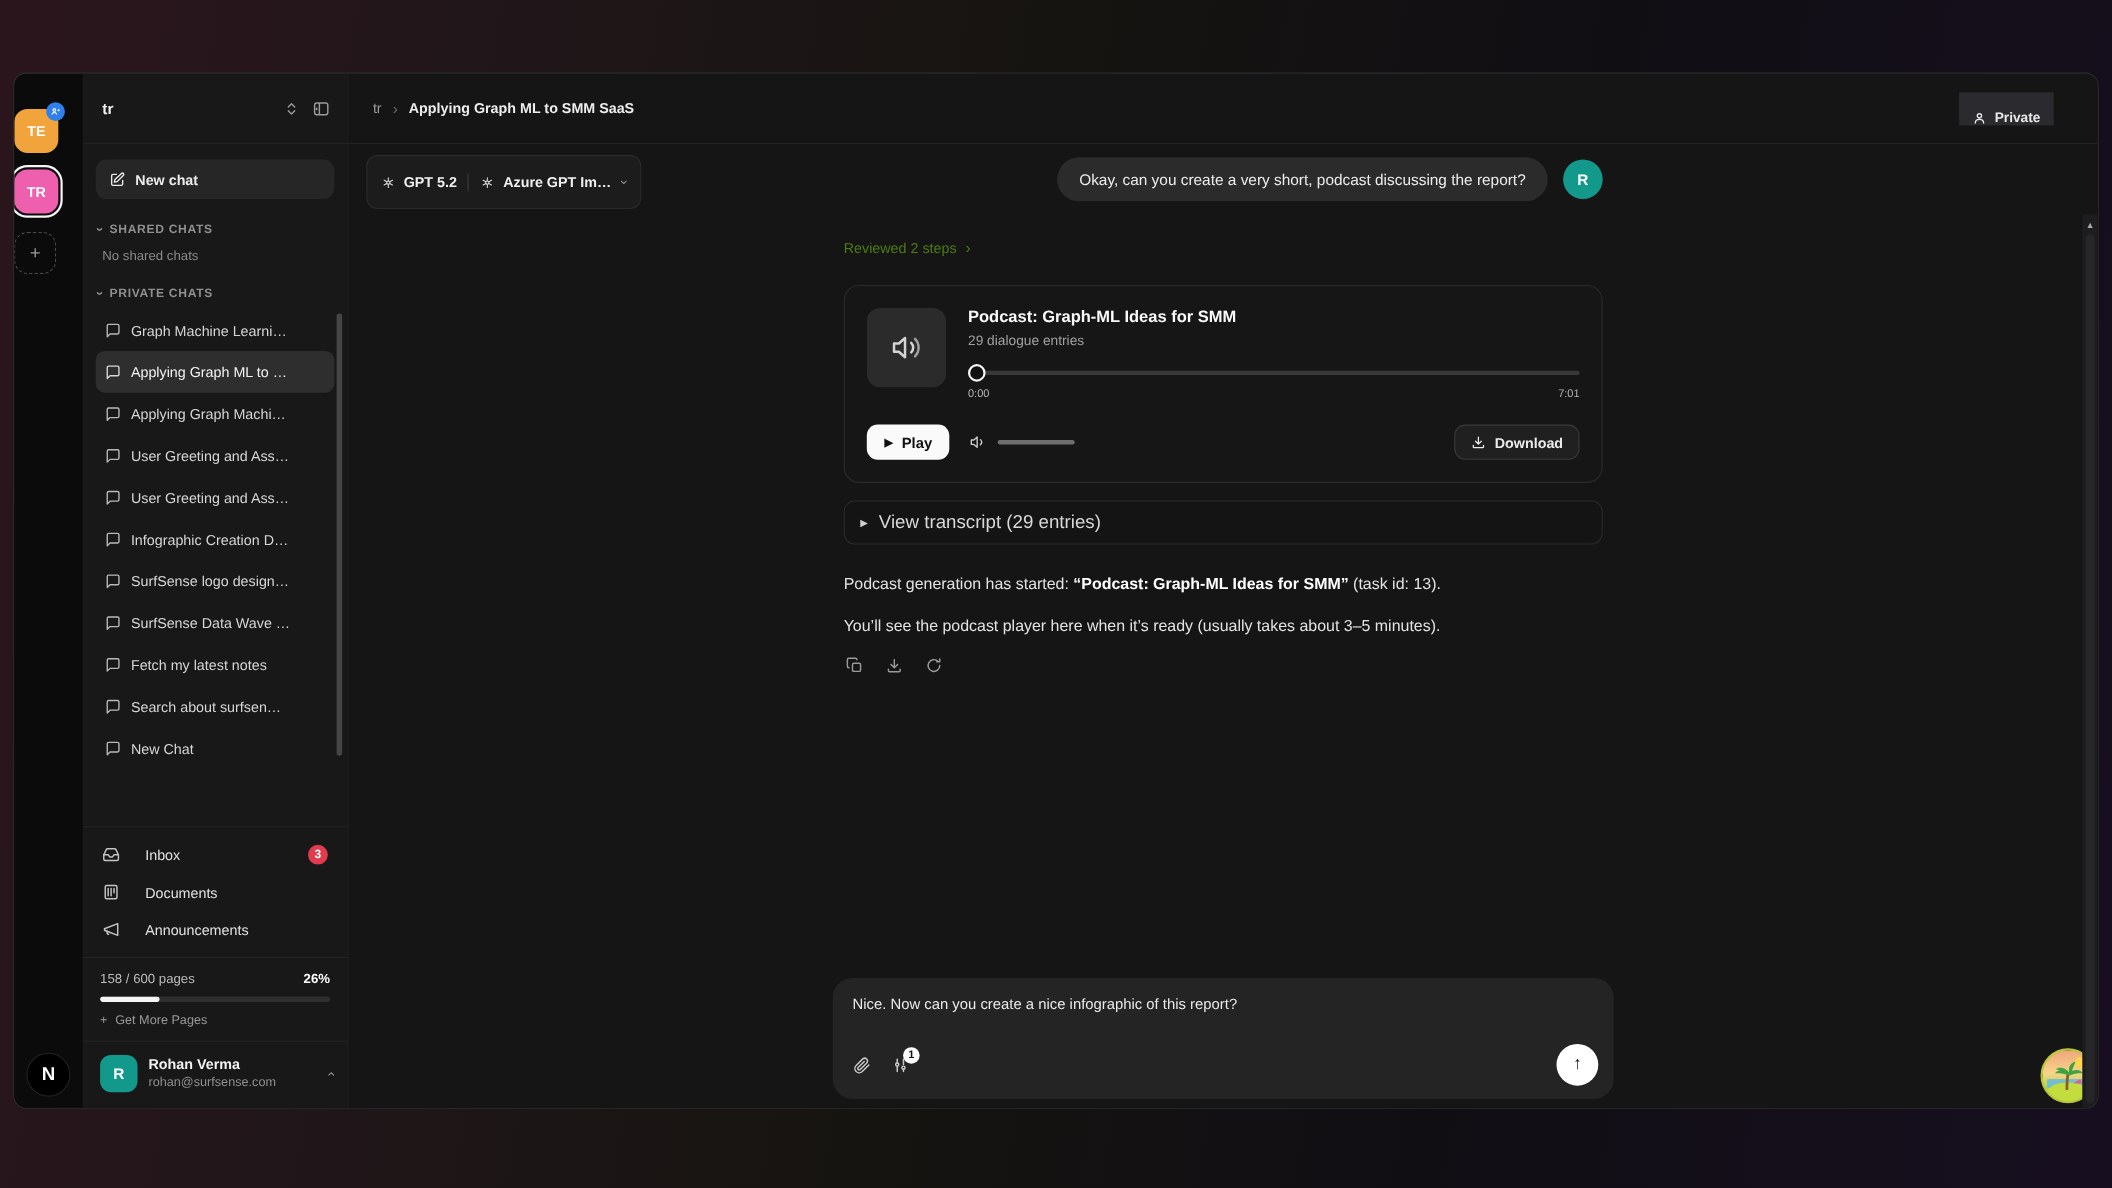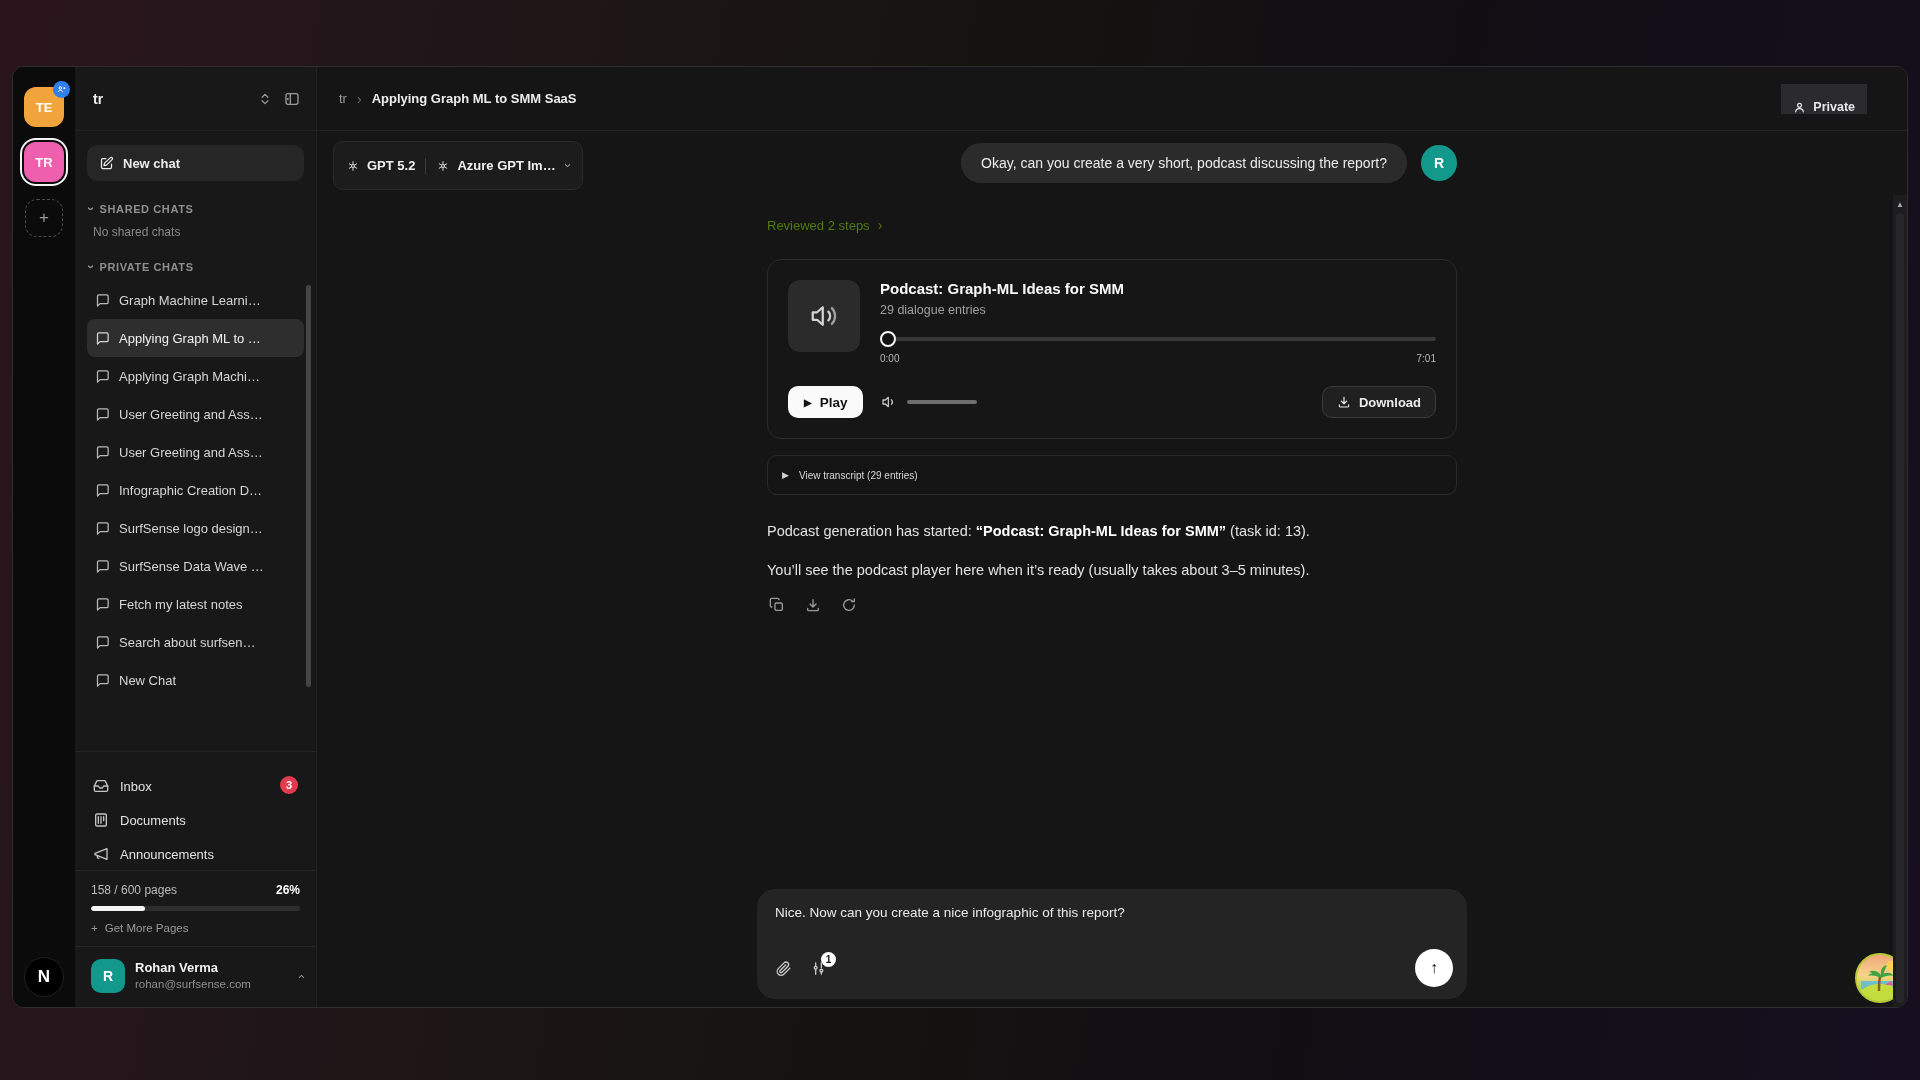--- a/index.html
+++ b/index.html
@@ -9,21 +9,21 @@
     background:linear-gradient(100deg,#2b151d 0%,#21161a 20%,#161410 45%,#100e13 70%,#170f20 100%);
     color:#e5e5e5;
     position:relative;
   }
   .app-window{
     position:absolute; left:12px; top:66px; width:1896px; height:942px;
     background:#0c0c0c; border:1px solid #2e2e32; border-radius:12px;
     display:flex; overflow:hidden;
   }
   
-  .rail{ width:62px; background:#0b0b0b; display:flex; flex-direction:column; align-items:center; padding-top:20px; gap:11px; position:relative; }
+  .rail{ width:62px; background:#0b0b0b; display:flex; flex-direction:column; padding-top:32px; gap:11px; position:relative; }
   .ws-avatar{ width:40px; height:40px; border-radius:12px; display:flex; align-items:center; justify-content:center; font-weight:700; font-size:13px; color:#fff; cursor:pointer; position:relative; }
   .ws-te{ background:#f2a43c; }
   .ws-tr{ background:#ee5fae; box-shadow:0 0 0 2px #0b0b0b, 0 0 0 4px #f5f5f5; margin-top:4px;}
   .ws-badge{ position:absolute; top:-6px; right:-6px; width:17px; height:17px; border-radius:50%; background:#2f80ed; display:flex; align-items:center; justify-content:center; }
   .ws-add{ margin-top:6px; width:38px; height:38px; border-radius:12px; border:1.5px dashed #4a4a4a; color:#9a9a9a; font-size:17px; display:flex; align-items:center; justify-content:center; cursor:pointer; background:transparent;}
   .rail-brand{ position:absolute; bottom:10px; left:50%; transform:translateX(-50%); width:40px; height:40px; border-radius:50%; background:#000; border:1px solid #222; color:#fff; display:flex; align-items:center; justify-content:center; font-size:17px; font-weight:600; }
   
   .sidebar{ width:242px; background:#181818; display:flex; flex-direction:column; border-right:1px solid #222; }
   .sb-header{ height:64px; border-bottom:1px solid #232323; display:flex; align-items:center; padding:0 14px 0 18px; gap:8px; }
   .sb-title{ font-size:14px; font-weight:700; color:#f0f0f0; flex:1; }
@@ -34,21 +34,21 @@
   .sb-empty{ margin:10px 16px 0 18px; font-size:12px; color:#8a8a8a; }
   .chat-list{ margin-top:8px; position:relative; padding:0 12px; }
   .chat-item{ height:38px; display:flex; align-items:center; gap:9px; padding:0 8px; border-radius:8px; color:#d6d6d6; font-size:13px; cursor:pointer; }
   .chat-item.active{ background:#2e2e2e; color:#f2f2f2; }
   .chat-item .label{ white-space:nowrap; overflow:hidden; text-overflow:clip; }
   .chat-item svg{ flex:none; }
   .list-scrollbar{ position:absolute; right:5px; top:4px; width:5px; height:402px; border-radius:3px; background:#454545; }
   .sb-spacer{ flex:1; }
   .sb-divider{ height:1px; background:#242424; }
   .sb-nav{ padding:8px 0; }
-  .sb-nav-item{ height:34px; display:flex; align-items:flex-end; gap:11px; padding:0 18px; font-size:13px; color:#e2e2e2; cursor:pointer; }
+  .sb-nav-item{ height:34px; display:flex; align-items:center; gap:23px; padding:0 18px; font-size:13px; color:#e2e2e2; cursor:pointer; }
   .sb-nav-item svg{ color:#c4c4c4; }
   .badge-red{ margin-left:auto; min-width:18px; height:18px; border-radius:50%; background:#e23b4e; color:#fff; font-size:11px; font-weight:700; display:flex; align-items:center; justify-content:center; }
   .usage{ padding:12px 16px 12px 16px; }
   .usage-row{ display:flex; align-items:center; justify-content:space-between; }
   .usage-pages{ font-size:12px; color:#bdbdbd; }
   .usage-pct{ font-size:12px; font-weight:700; color:#fff; }
   .usage-bar{ margin-top:9px; height:5px; border-radius:3px; background:#2e2e2e; overflow:hidden; }
   .usage-fill{ height:100%; background:#f5f5f5; border-radius:3px; }
   .get-more{ margin-top:11px; display:flex; align-items:center; gap:7px; color:#9a9a9a; font-size:11.5px; cursor:pointer; background:none; border:none; font-family:inherit; }
   .user-row{ padding:12px 14px 14px 16px; display:flex; align-items:center; gap:10px; cursor:pointer; }
@@ -87,21 +87,21 @@
   .pod-knob{ position:absolute; left:0; top:0; width:16px; height:16px; border-radius:50%; background:#111; border:2.5px solid #f5f5f5; }
   .pod-times{ margin-top:6px; display:flex; justify-content:space-between; font-size:10px; color:#b5b5b5; }
   .pod-controls{ margin-top:22px; display:flex; align-items:center; }
   .play-btn{ height:32px; background:#fafafa; color:#111; border:none; border-radius:10px; font-size:13.5px; font-weight:700; display:flex; align-items:center; gap:8px; padding:0 16px; cursor:pointer; font-family:inherit; }
   .play-glyph{ font-size:10px; }
   .vol-group{ margin-left:18px; display:flex; align-items:center; gap:10px; color:#c9c9c9; }
   .vol-bar{ width:70px; height:4px; border-radius:2px; background:#6e6e6e; cursor:pointer; }
   .dl-btn{ margin-left:auto; height:32px; background:#202020; border:1px solid #3a3a3a; border-radius:10px; color:#ececec; font-size:13px; font-weight:600; display:flex; align-items:center; gap:8px; padding:0 14px; cursor:pointer; font-family:inherit; }
   .transcript-box{ margin-top:16px; height:40px; border:1px solid #2a2a2a; border-radius:10px; display:flex; align-items:center; gap:10px; padding:0 14px; cursor:pointer; background:#141414; }
   .tr-caret{ font-size:9px; color:#d0d0d0; }
-  .tr-label{ font-size:10px; color:#d8d8d8; }
+  .tr-label{ font-size:17px; color:#d8d8d8; }
   .para{ margin-top:26px; font-size:14.5px; color:#e3e3e3; line-height:1.45; }
   .para + .para{ margin-top:18px; }
   .para b{ color:#fff; }
   .actions-row{ margin-top:14px; display:flex; align-items:center; gap:16px; color:#9a9a9a; }
   .actions-row .icon-btn{ color:#9a9a9a; }
   
   .composer{ position:absolute; left:50%; transform:translateX(-50%); bottom:8px; width:710px; height:110px; background:#242424; border-radius:18px; padding:16px 18px 12px 18px; }
   .composer textarea{ width:100%; height:40px; background:transparent; border:none; outline:none; resize:none; color:#eaeaea; font-size:13.5px; font-family:inherit; }
   .composer-bar{ position:absolute; left:18px; right:14px; bottom:12px; display:flex; align-items:center; gap:18px; }
   .comp-icon{ position:relative; background:none; border:none; color:#c9c9c9; cursor:pointer; display:flex; }

